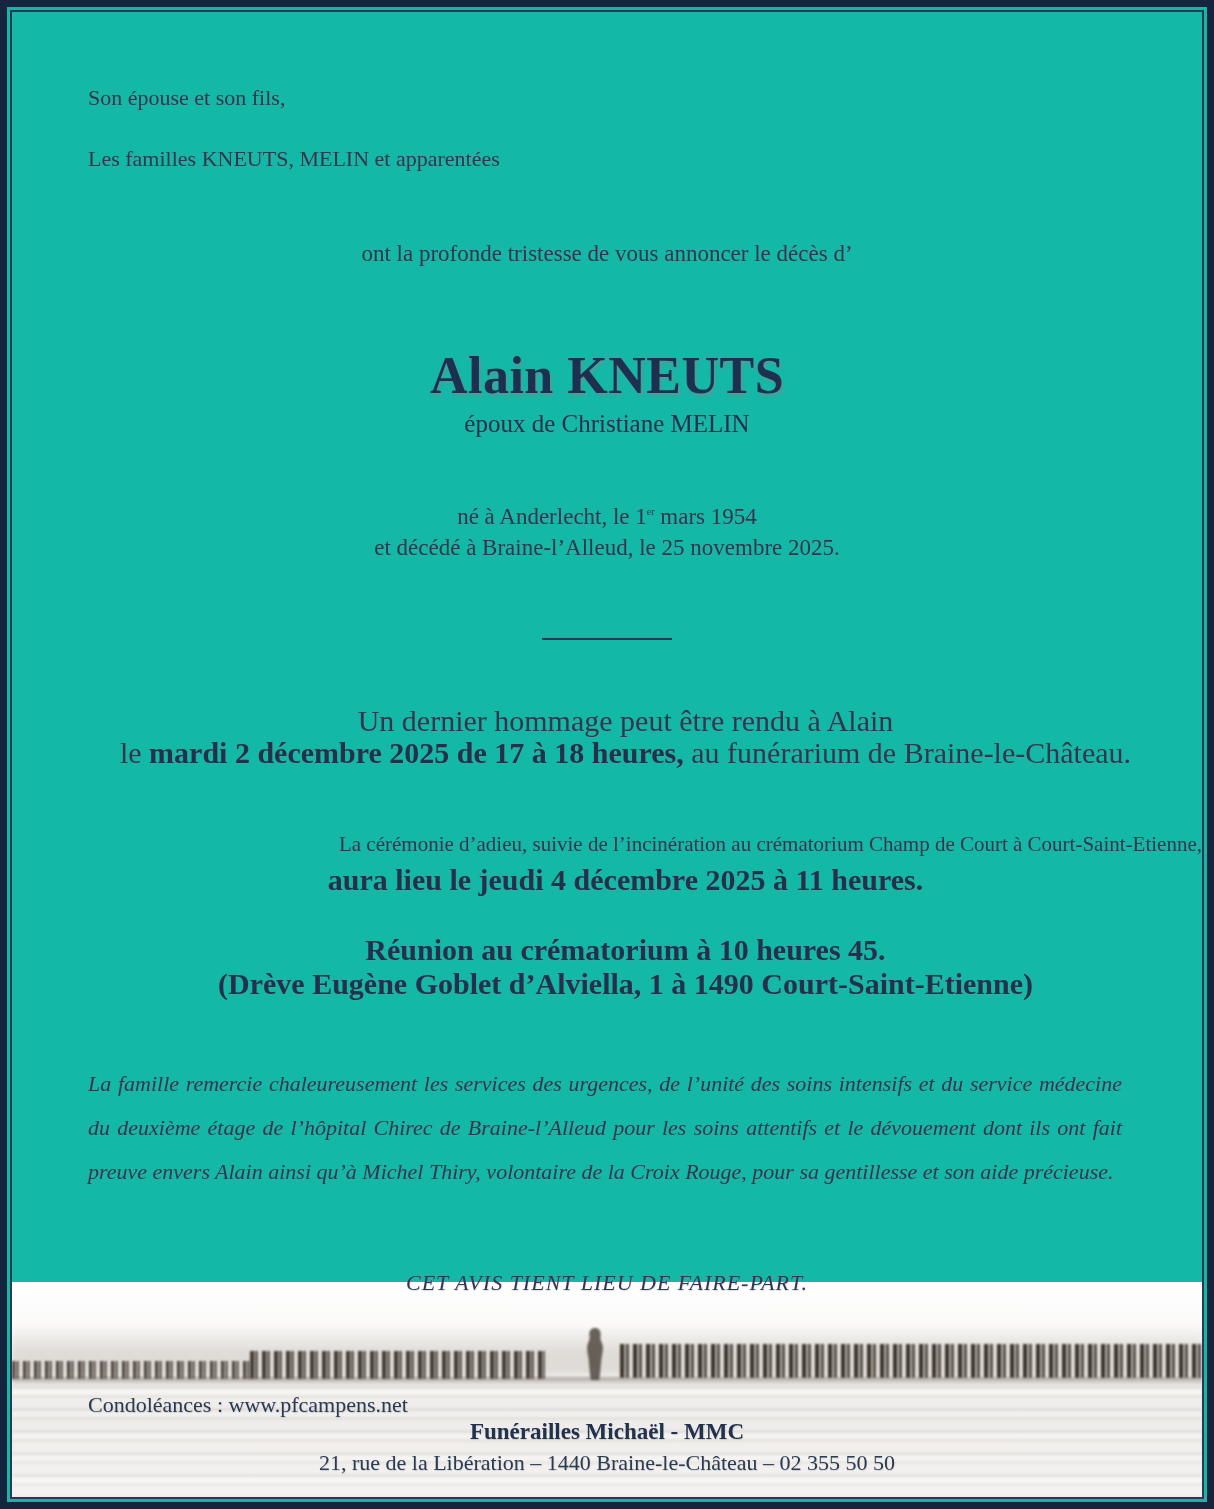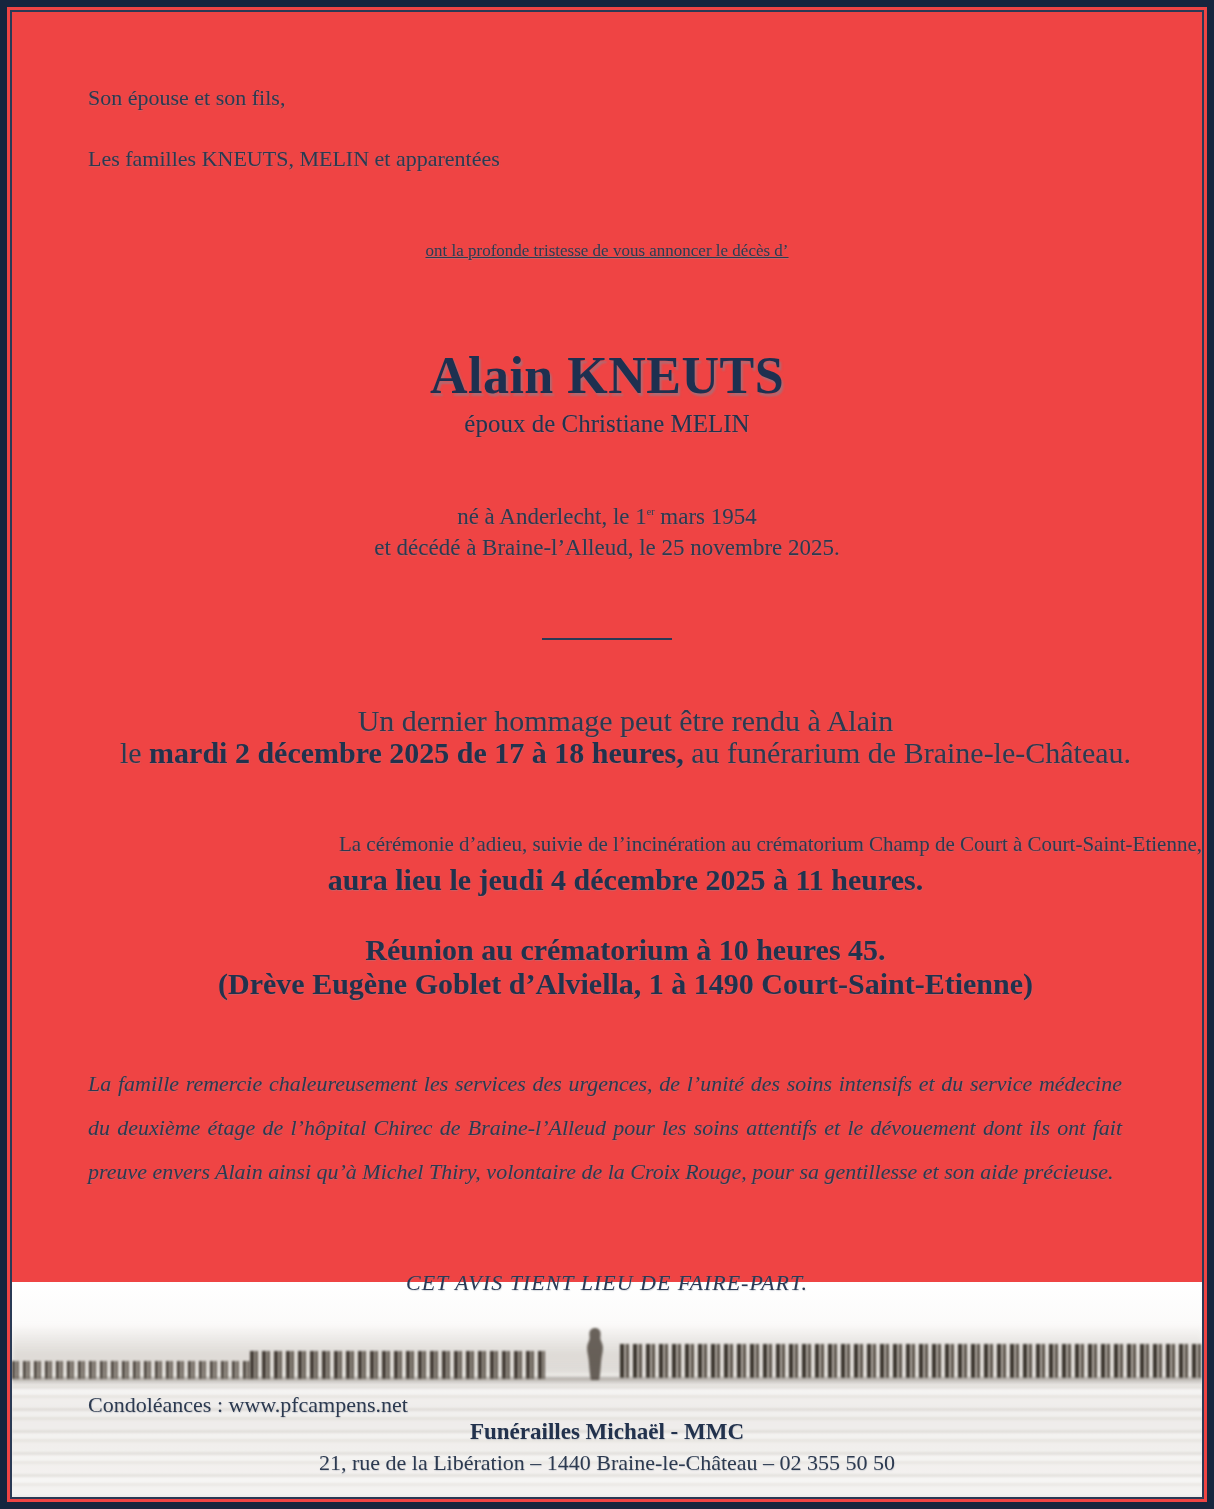--- a/index.html
+++ b/index.html
@@ -1,20 +1,20 @@
 <!DOCTYPE html>
 <html><head>
 <meta charset="utf-8">
 <style>
   html,body{margin:0;padding:0;background:#ffffff;}
   .page{
     position:relative;
     width:1214px;height:1509px;
     box-sizing:border-box;
-    background:#ef4444;
+    background:#14b8a6;
     border:7px solid #16253e;
     padding:3px;
     font-family:"Liberation Serif","DejaVu Serif",serif;
     color:#2c3a50;
   }
   .page-inner{
     position:relative;
     width:100%;height:100%;
     box-sizing:border-box;
     border:2px solid #2a3a55;
@@ -23,21 +23,21 @@
   .txt{
     position:absolute;
     left:0;right:0;
     text-align:center;
     white-space:nowrap;
     text-shadow:0.5px 1px 1px rgba(138,146,160,0.35);
     z-index:3;
   }
   .left-align{text-align:left;left:76px;right:auto;}
   .intro{font-size:22px;}
-  .announce{font-size:17px;text-decoration:underline;}
+  .announce{font-size:23px;}
   .name{
     font-size:52px;font-weight:bold;color:#1e3050;
     text-shadow:2px 2.5px 2px rgba(125,135,150,0.55);
     letter-spacing:0.5px;
   }
   .relation{font-size:25px;color:#22334e;}
   .dates{font-size:23px;}
   .divider{
     position:absolute;left:50%;width:130px;margin-left:-65px;
     border-top:2px solid #2a3a55;z-index:3;

